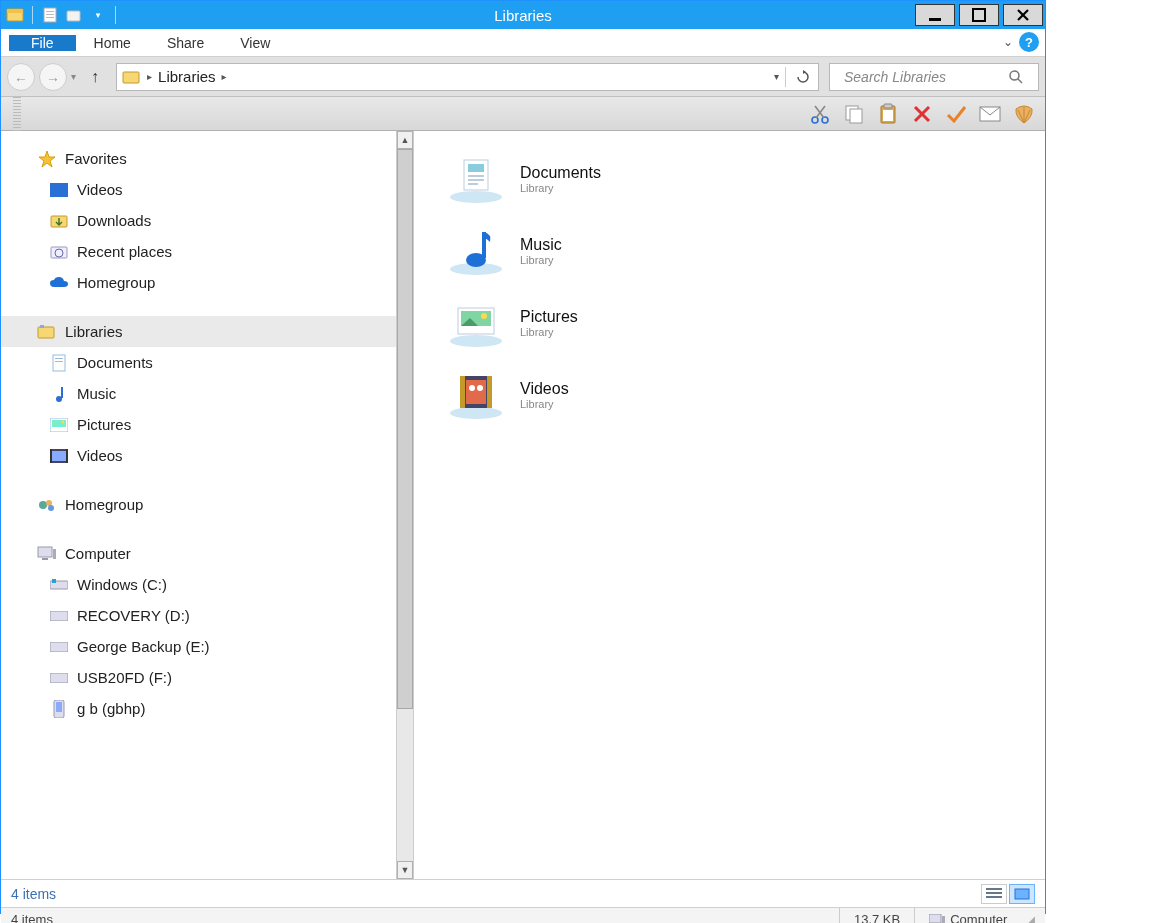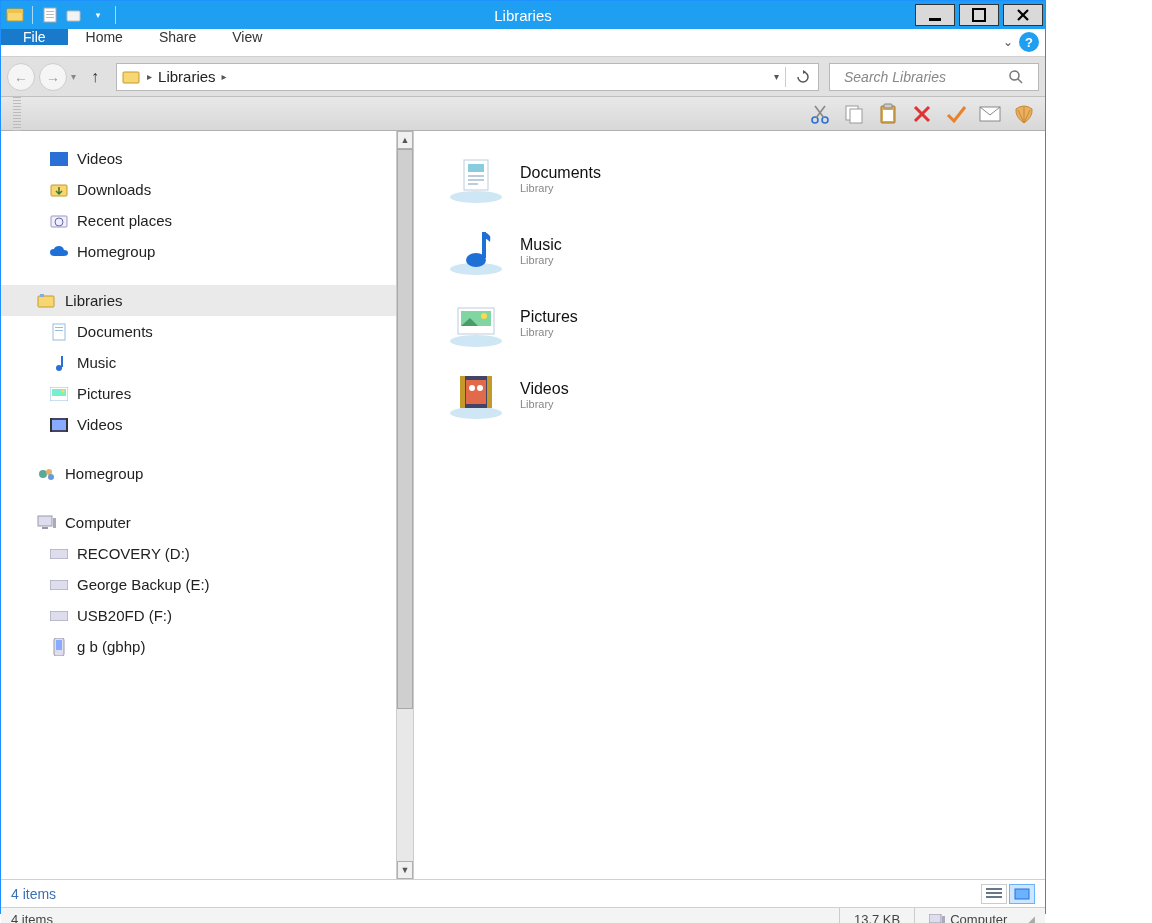--- a/index.html
+++ b/index.html
@@ -10,21 +10,21 @@
   .titlebar { height: 28px; background: #1e9ff2; display: flex; align-items: center; position: relative; }
   .titlebar-qat { display: flex; align-items: center; gap: 4px; padding-left: 4px; }
   .qat-ico { width: 20px; height: 20px; display: inline-flex; align-items: center; justify-content: center; }
   .qat-sep { width: 1px; height: 18px; background: rgba(255,255,255,0.6); margin: 0 3px; }
   .title-text { position: absolute; left: 50%; transform: translateX(-50%); color: #fff; font-size: 15px; }
   .win-controls { position: absolute; right: 2px; top: 0; display: flex; gap: 4px; align-items: center; height: 28px; }
   .win-btn { width: 40px; height: 22px; background: #d9d9d9; border: 1px solid #333; display: flex; align-items: center; justify-content: center; font-weight: bold; font-size: 14px; cursor: default; }
   .win-btn.close { font-size: 16px; }
 
   
-  .ribbon-tabs { height: 28px; background: #fff; border-bottom: 1px solid #d0d0d0; display: flex; align-items: flex-start; position: relative; }
+  .ribbon-tabs { height: 28px; background: #fff; border-bottom: 1px solid #d0d0d0; display: flex; align-items: center; position: relative; padding-left: 8px; }
   .tab { padding: 0 18px; display: flex; align-items: center; font-size: 14px; color: #333; cursor: default; }
   .tab.file { background: #1979ca; color: #fff; padding: 0 22px; }
   .ribbon-right { position: absolute; right: 6px; top: 3px; display: flex; gap: 6px; align-items: center; }
   .help-icon { width: 20px; height: 20px; border-radius: 50%; background: #1e9ff2; color: #fff; display: flex; align-items: center; justify-content: center; font-size: 13px; font-weight: bold; }
 
   
   .navbar { height: 40px; background: #e1e1e1; border-bottom: 1px solid #c0c0c0; display: flex; align-items: center; padding: 0 6px; gap: 4px; }
   .nav-btn { width: 28px; height: 28px; border-radius: 50%; background: #f5f5f5; border: 1px solid #ccc; display: flex; align-items: center; justify-content: center; color: #999; font-size: 14px; }
   .up-btn { width: 22px; height: 22px; display: flex; align-items: center; justify-content: center; color: #333; margin-left: 4px; }
   .addressbar { flex: 1; height: 28px; background: #fff; border: 1px solid #b8b8b8; display: flex; align-items: center; padding: 0 4px; gap: 6px; margin: 0 6px; }
@@ -218,20 +218,28 @@
           <line x1="11" y1="20" x2="17" y2="7" stroke="#c88830"></line>
         </svg>
     </span>
   </div>
 
   <div class="main">
     <div class="nav-pane">
       <div style="height:12px;"></div>
 
       <div class="tree-group">
+        <div class="tree-item root">
+          <span class="tree-ico">
+            <svg width="18" height="18">
+                <path d="M9 1 L11 7 L17 7 L12 11 L14 17 L9 13 L4 17 L6 11 L1 7 L7 7 Z" fill="#f5c33b" stroke="#d99e00"></path>
+              </svg>
+          </span>
+          <span>Favorites</span>
+        </div>
         <div class="tree-item child">
           <span class="tree-ico">
               <svg width="18" height="14">
                 <rect x="0" y="0" width="18" height="14" fill="#2a6fd6"></rect>
               </svg>
             </span>
           <span>Videos</span>
         </div>
         <div class="tree-item child">
           <span class="tree-ico">
@@ -329,20 +337,29 @@
       <div class="tree-group">
         <div class="tree-item root">
           <span class="tree-ico">
               <svg width="20" height="16">
                 <rect x="1" y="1" width="14" height="10" fill="#dde" stroke="#99a"></rect>
                 <rect x="5" y="12" width="6" height="2" fill="#99a"></rect>
                 <rect x="16" y="3" width="3" height="10" fill="#aab"></rect>
               </svg>
             </span>
           <span>Computer</span>
+        </div>
+        <div class="tree-item child">
+          <span class="tree-ico">
+              <svg width="18" height="12">
+                <rect x="0" y="2" width="18" height="8" rx="1" fill="#dde" stroke="#99a"></rect>
+                <rect x="2" y="0" width="4" height="4" fill="#2a9fd6"></rect>
+              </svg>
+            </span>
+          <span>Windows (C:)</span>
         </div>
         <div class="tree-item child">
           <span class="tree-ico">
               <svg width="18" height="10">
                 <rect x="0" y="0" width="18" height="10" rx="1" fill="#dde" stroke="#99a"></rect>
               </svg>
             </span>
           <span>RECOVERY (D:)</span>
         </div>
         <div class="tree-item child">

